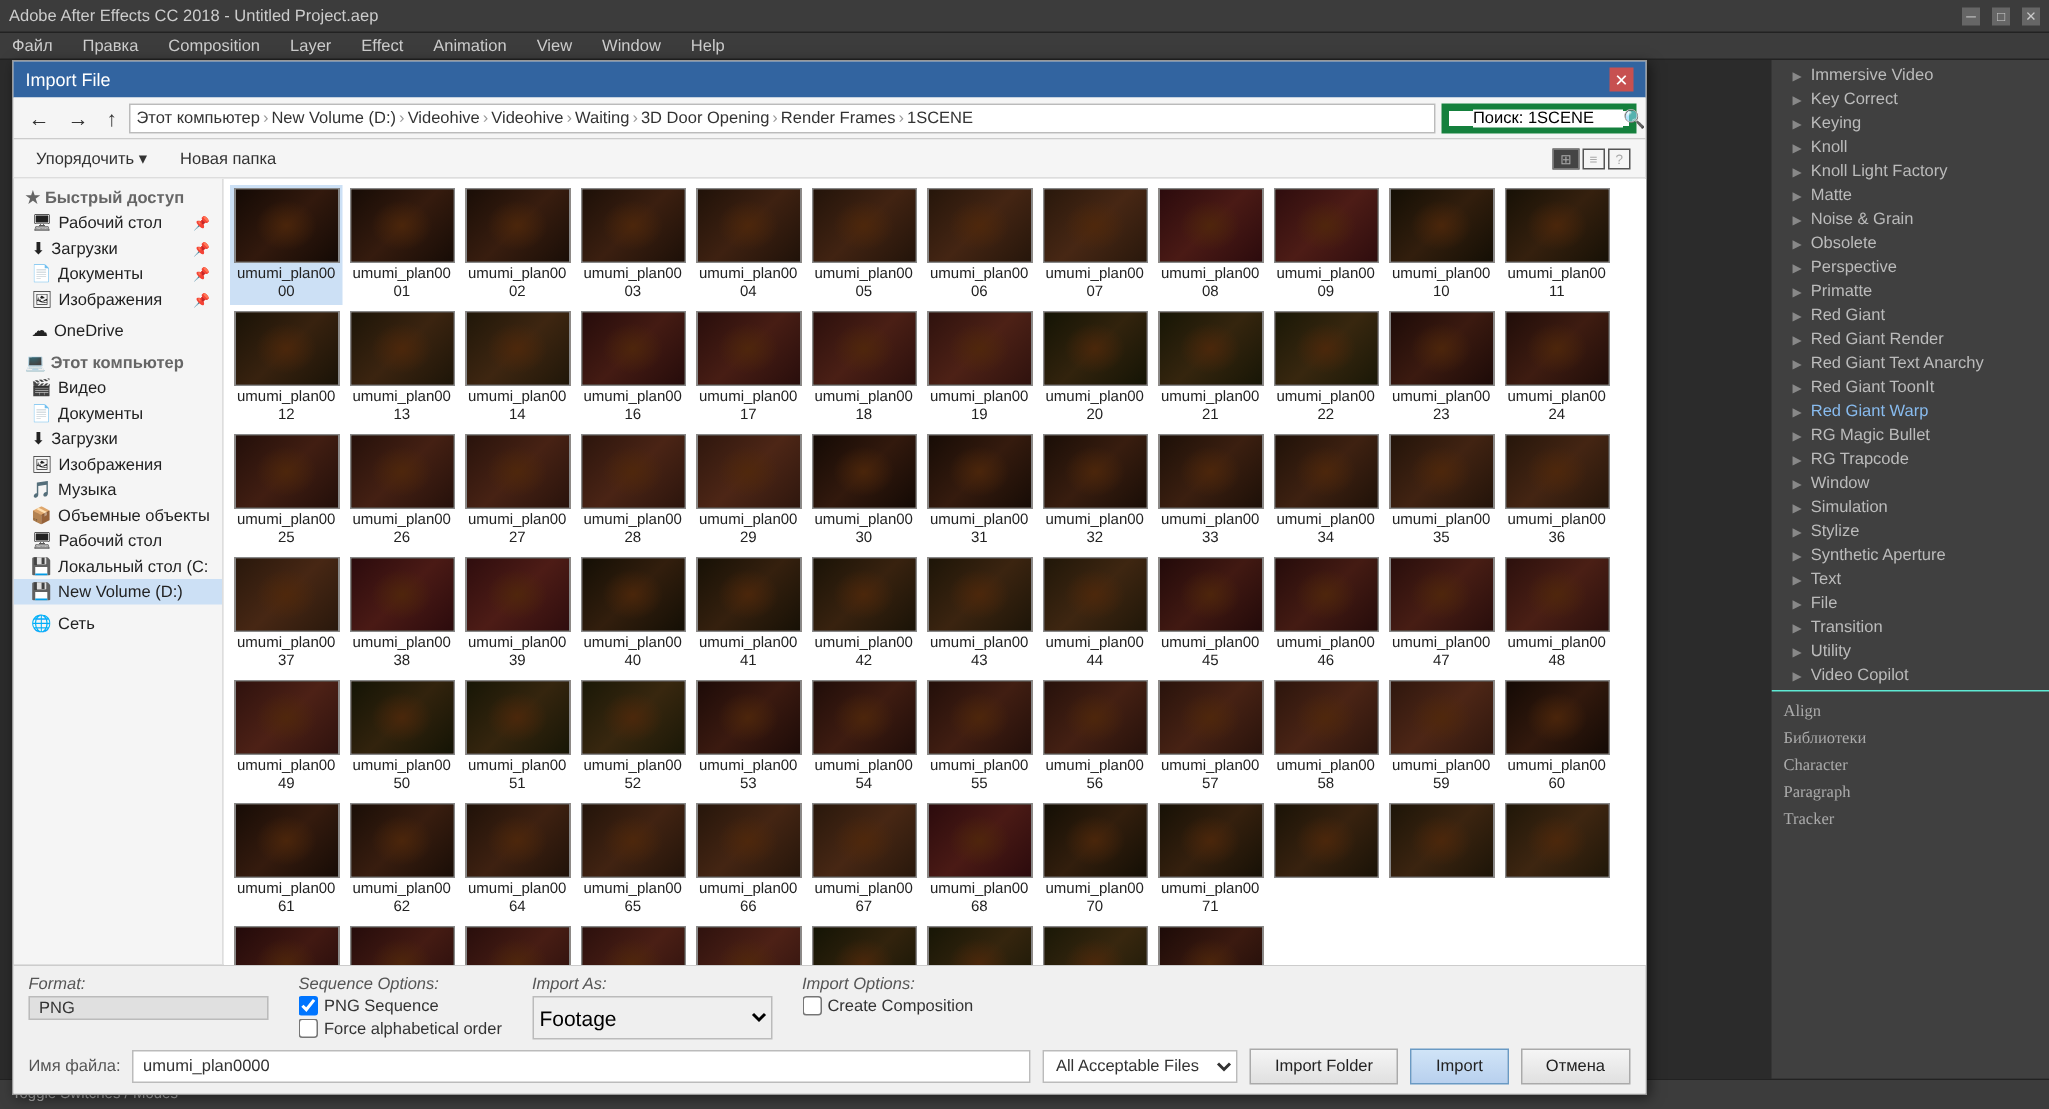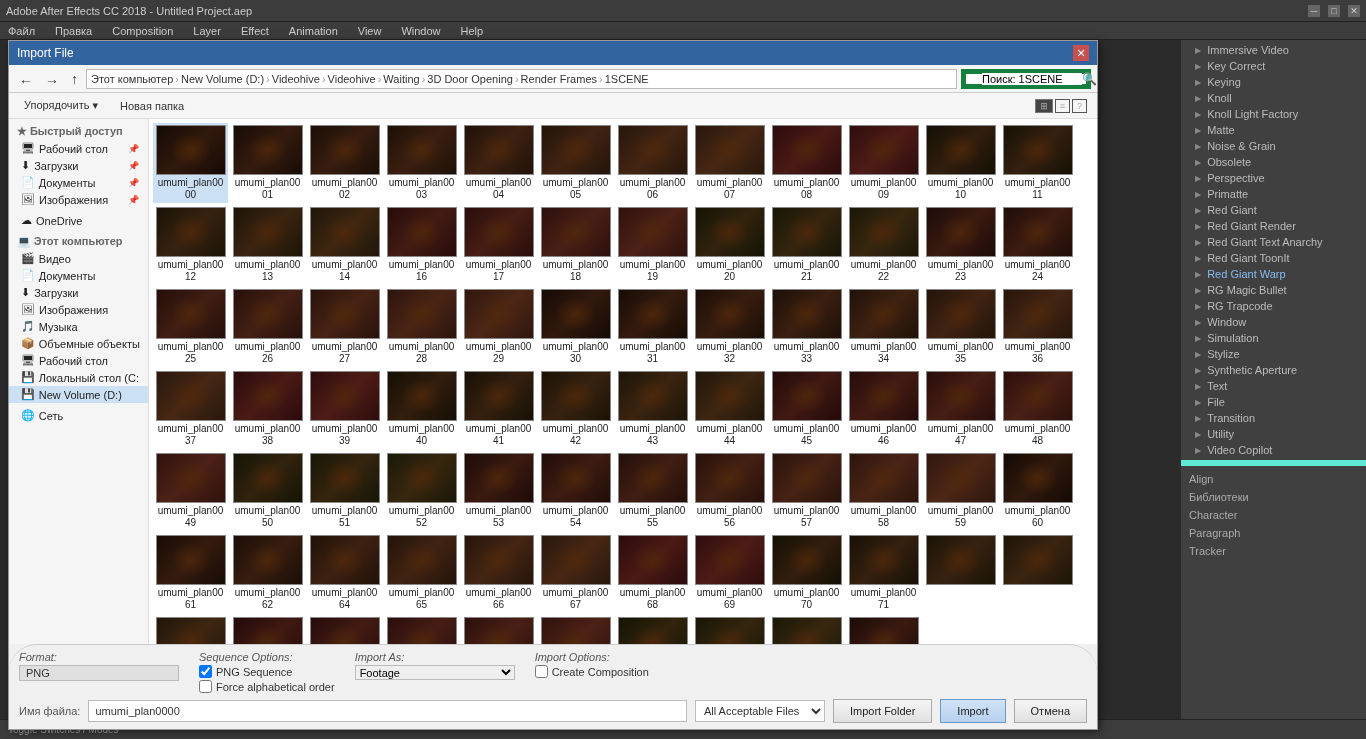--- a/index.html
+++ b/index.html
@@ -247,21 +247,20 @@
       line-height: 1.2;
       margin-top: 2px;
     }
 
     
     .dialog-bottom {
       background: #f0f0f0;
       border-top: 1px solid #ccc;
       padding: 6px 10px;
       flex-shrink: 0;
-      border-radius: 28px;
     }
     .bottom-row1 {
       display: flex;
       gap: 20px;
       margin-bottom: 6px;
     }
     .bottom-section { display: flex; flex-direction: column; gap: 2px; }
     .bottom-label { font-size: 11px; color: #555; font-style: italic; }
     .bottom-value {
       background: #e0e0e0;
@@ -930,26 +929,20 @@
     <span class="file-name">umumi_plan0067</span>
   </div>
             <div class="file-item">
     <div class="file-thumb">
       <div class="file-thumb-inner" style="background: linear-gradient(135deg, rgb(44,11,13) 0%, rgb(74,26,21) 50%, rgb(44,11,13) 100%);"></div>
     </div>
     <span class="file-name">umumi_plan0068</span>
   </div>
             <div class="file-item">
     <div class="file-thumb">
-      <div class="file-thumb-inner" style="background: linear-gradient(135deg, rgb(47,13,14) 0%, rgb(77,28,22) 50%, rgb(47,13,14) 100%);"></div>
-    </div>
-    <span class="file-name">umumi_plan0069</span>
-  </div>
-            <div class="file-item">
-    <div class="file-thumb">
       <div class="file-thumb-inner" style="background: linear-gradient(135deg, rgb(20,15,5) 0%, rgb(50,30,13) 50%, rgb(20,15,5) 100%);"></div>
     </div>
     <span class="file-name">umumi_plan0070</span>
   </div>
             <div class="file-item">
     <div class="file-thumb">
       <div class="file-thumb-inner" style="background: linear-gradient(135deg, rgb(23,17,6) 0%, rgb(53,32,14) 50%, rgb(23,17,6) 100%);"></div>
     </div>
     <span class="file-name">umumi_plan0071</span>
   </div>
@@ -1041,21 +1034,21 @@
             <input type="checkbox" checked="" style="">
             <label>PNG Sequence</label>
           </div>
           <div class="checkbox-row">
             <input type="checkbox" style="">
             <label>Force alphabetical order</label>
           </div>
         </div>
         <div class="bottom-section">
           <span class="bottom-label">Import As:</span>
-          <select style="width:160px; height:15px; font-size:11px; border:1px solid #bbb;">
+          <select style="width:160px; height:29px; font-size:14px; border:1px solid #bbb;">
             <option>Footage</option>
             <option>Composition</option>
           </select>
         </div>
         <div class="bottom-section">
           <span class="bottom-label">Import Options:</span>
           <div class="checkbox-row">
             <input type="checkbox" style="">
             <label>Create Composition</label>
           </div>
@@ -1097,21 +1090,21 @@
           <div class="effect-item">Window</div>
           <div class="effect-item">Simulation</div>
           <div class="effect-item">Stylize</div>
           <div class="effect-item">Synthetic Aperture</div>
           <div class="effect-item">Text</div>
           <div class="effect-item">File</div>
           <div class="effect-item">Transition</div>
           <div class="effect-item">Utility</div>
           <div class="effect-item">Video Copilot</div>
         </div>
-      <div style="border-top:6px solid #5eead4; padding:4px 0;">
+      <div style="border-top:1px solid #5eead4; padding:4px 0;font-family:Liberation Serif, serif;">
         <div class="rp-label">Align</div>
         <div class="rp-label">Библиотеки</div>
         <div class="rp-label">Character</div>
         <div class="rp-label">Paragraph</div>
         <div class="rp-label">Tracker</div>
       </div>
     </div>
   </div>
 </div>
 

